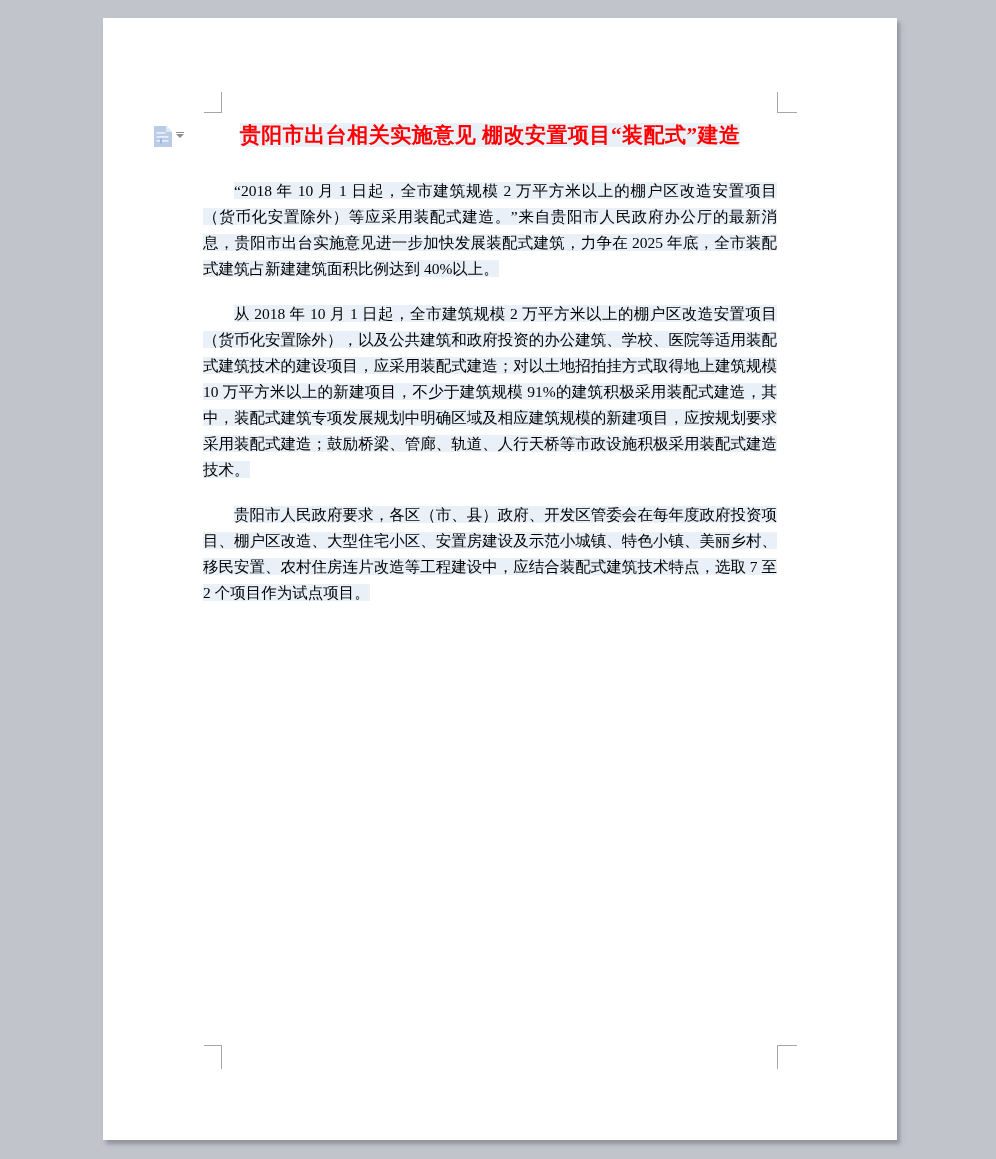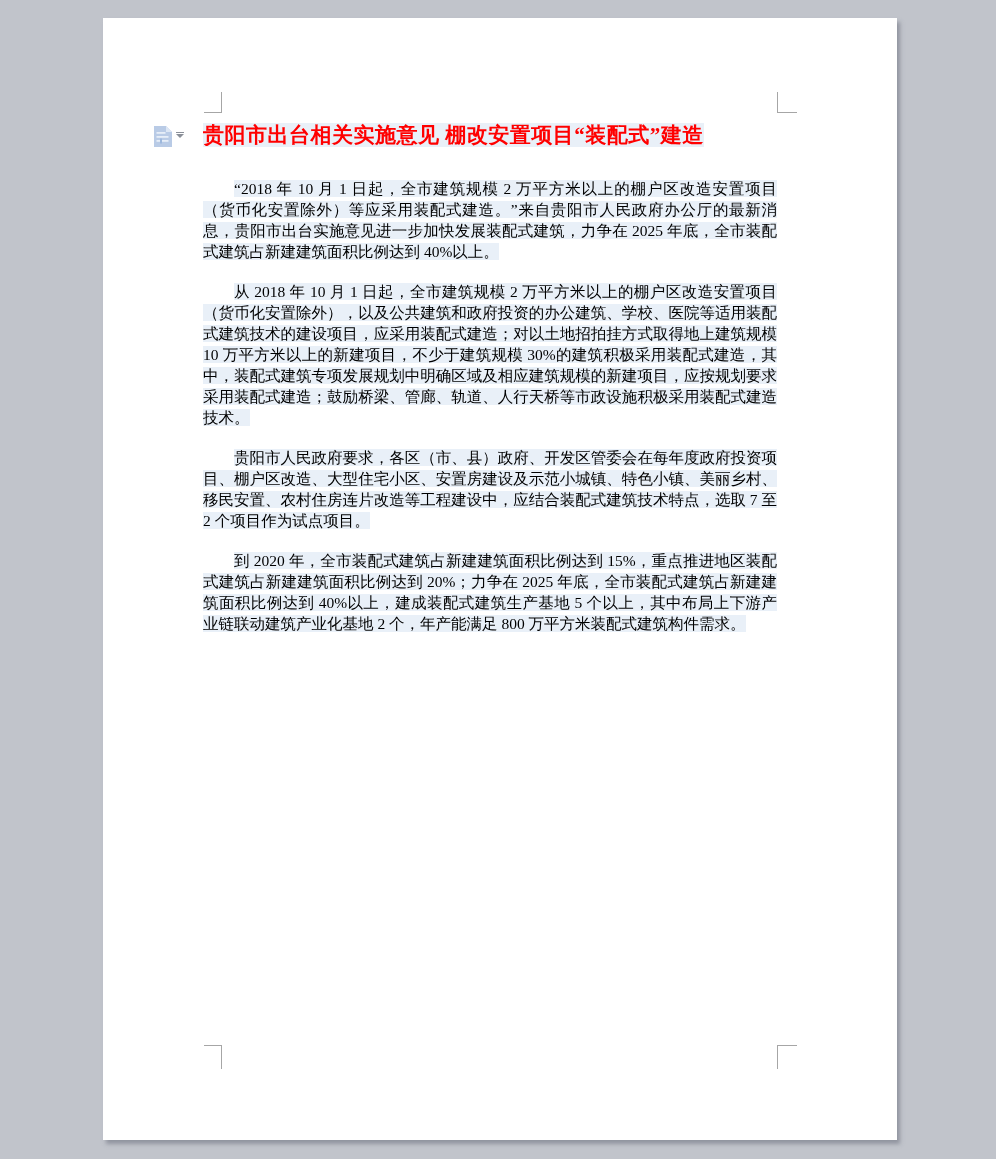--- a/index.html
+++ b/index.html
@@ -38,25 +38,25 @@
     display:flex;align-items:center;gap:4px;cursor:pointer;background:transparent;border:none;
   }
   .paste-btn .doc{width:19px;height:21px;display:block;}
   .paste-btn .drop{display:flex;flex-direction:column;align-items:center;gap:1px;margin-top:-2px;}
   .paste-btn .drop .bar{width:8px;height:1px;background:var(--arrow-gray);}
   .paste-btn .drop .tri{width:0;height:0;border-left:4px solid transparent;border-right:4px solid transparent;border-top:4px solid var(--arrow-gray);}
 
   .content{position:absolute;left:100px;top:104px;width:574px;}
   .doc-title{
     font-size:21px;line-height:26px;font-weight:bold;
-    color:var(--title-red);text-align:left;margin:0 0 30px 0;
+    color:var(--title-red);text-align:center;margin:0 0 30px 0;
     letter-spacing:0.5px;
   }
   .para{
-    font-size:15.5px;line-height:21px;color:var(--body-text);
+    font-size:15.5px;line-height:26px;color:var(--body-text);
     text-align:justify;text-justify:inter-ideograph;
     text-indent:2em;margin:0 0 19px 0;
   }
   .hl{background:var(--highlight);}
 </style>
 </head>
 <body>
 
 <div class="page">
 
@@ -79,18 +79,17 @@
     <span class="drop">
       <span class="bar"></span>
       <span class="tri"></span>
     </span>
   </button>
 
   <div class="content">
     <h1 class="doc-title"><span class="hl">贵阳市出台相关实施意见 棚改安置项目“装配式”建造</span></h1>
 
     <p class="para"><span class="hl">“2018 年 10 月 1 日起，全市建筑规模 2 万平方米以上的棚户区改造安置项目（货币化安置除外）等应采用装配式建造。”来自贵阳市人民政府办公厅的最新消息，贵阳市出台实施意见进一步加快发展装配式建筑，力争在 2025 年底，全市装配式建筑占新建建筑面积比例达到 40%以上。</span></p>
-    <p class="para"><span class="hl">从 2018 年 10 月 1 日起，全市建筑规模 2 万平方米以上的棚户区改造安置项目（货币化安置除外），以及公共建筑和政府投资的办公建筑、学校、医院等适用装配式建筑技术的建设项目，应采用装配式建造；对以土地招拍挂方式取得地上建筑规模 10 万平方米以上的新建项目，不少于建筑规模 30%的建筑积极采用装配式建造，其中，装配式建筑专项发展规划中明确区域及相应建筑规模的新建项目，应按规划要求采用装配式建造；鼓励桥梁、管廊、轨道、人行天桥等市政设施积极采用装配式建造技术。</span></p>
+    <p class="para"><span class="hl">从 2018 年 10 月 1 日起，全市建筑规模 2 万平方米以上的棚户区改造安置项目（货币化安置除外），以及公共建筑和政府投资的办公建筑、学校、医院等适用装配式建筑技术的建设项目，应采用装配式建造；对以土地招拍挂方式取得地上建筑规模 10 万平方米以上的新建项目，不少于建筑规模 91%的建筑积极采用装配式建造，其中，装配式建筑专项发展规划中明确区域及相应建筑规模的新建项目，应按规划要求采用装配式建造；鼓励桥梁、管廊、轨道、人行天桥等市政设施积极采用装配式建造技术。</span></p>
     <p class="para"><span class="hl">贵阳市人民政府要求，各区（市、县）政府、开发区管委会在每年度政府投资项目、棚户区改造、大型住宅小区、安置房建设及示范小城镇、特色小镇、美丽乡村、移民安置、农村住房连片改造等工程建设中，应结合装配式建筑技术特点，选取 7 至 2 个项目作为试点项目。</span></p>
-    <p class="para"><span class="hl">到 2020 年，全市装配式建筑占新建建筑面积比例达到 15%，重点推进地区装配式建筑占新建建筑面积比例达到 20%；力争在 2025 年底，全市装配式建筑占新建建筑面积比例达到 40%以上，建成装配式建筑生产基地 5 个以上，其中布局上下游产业链联动建筑产业化基地 2 个，年产能满足 800 万平方米装配式建筑构件需求。</span></p>
   </div>
 
 </div>
 
 </body></html>

